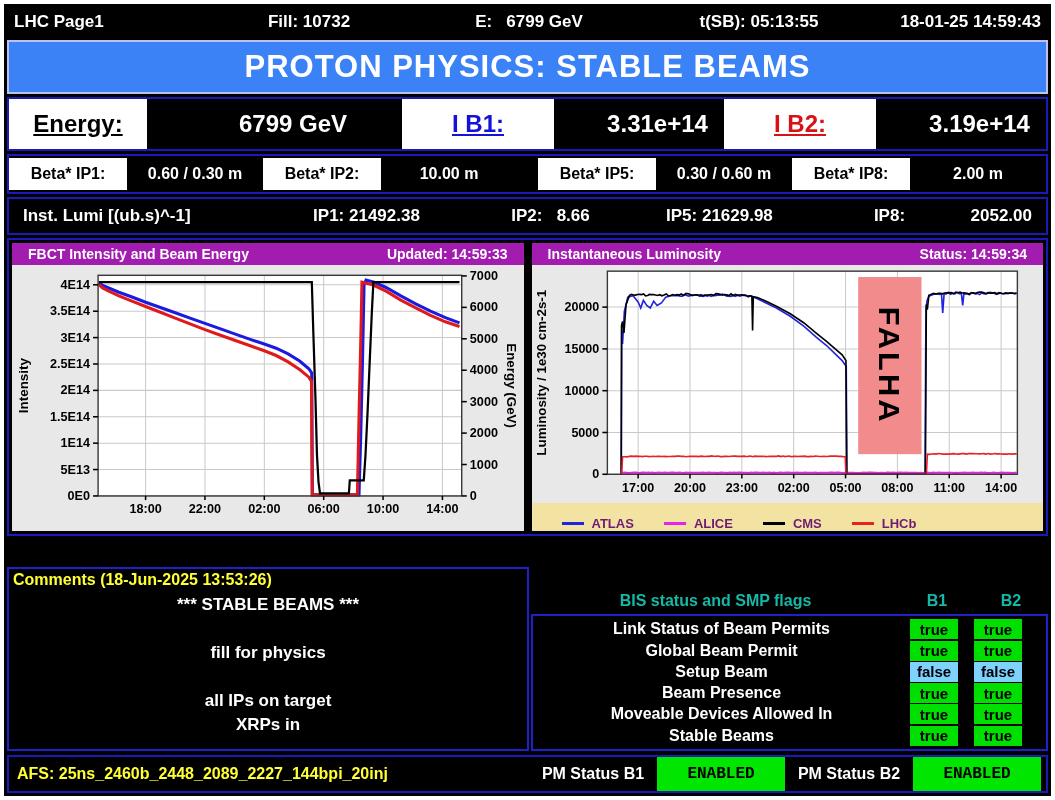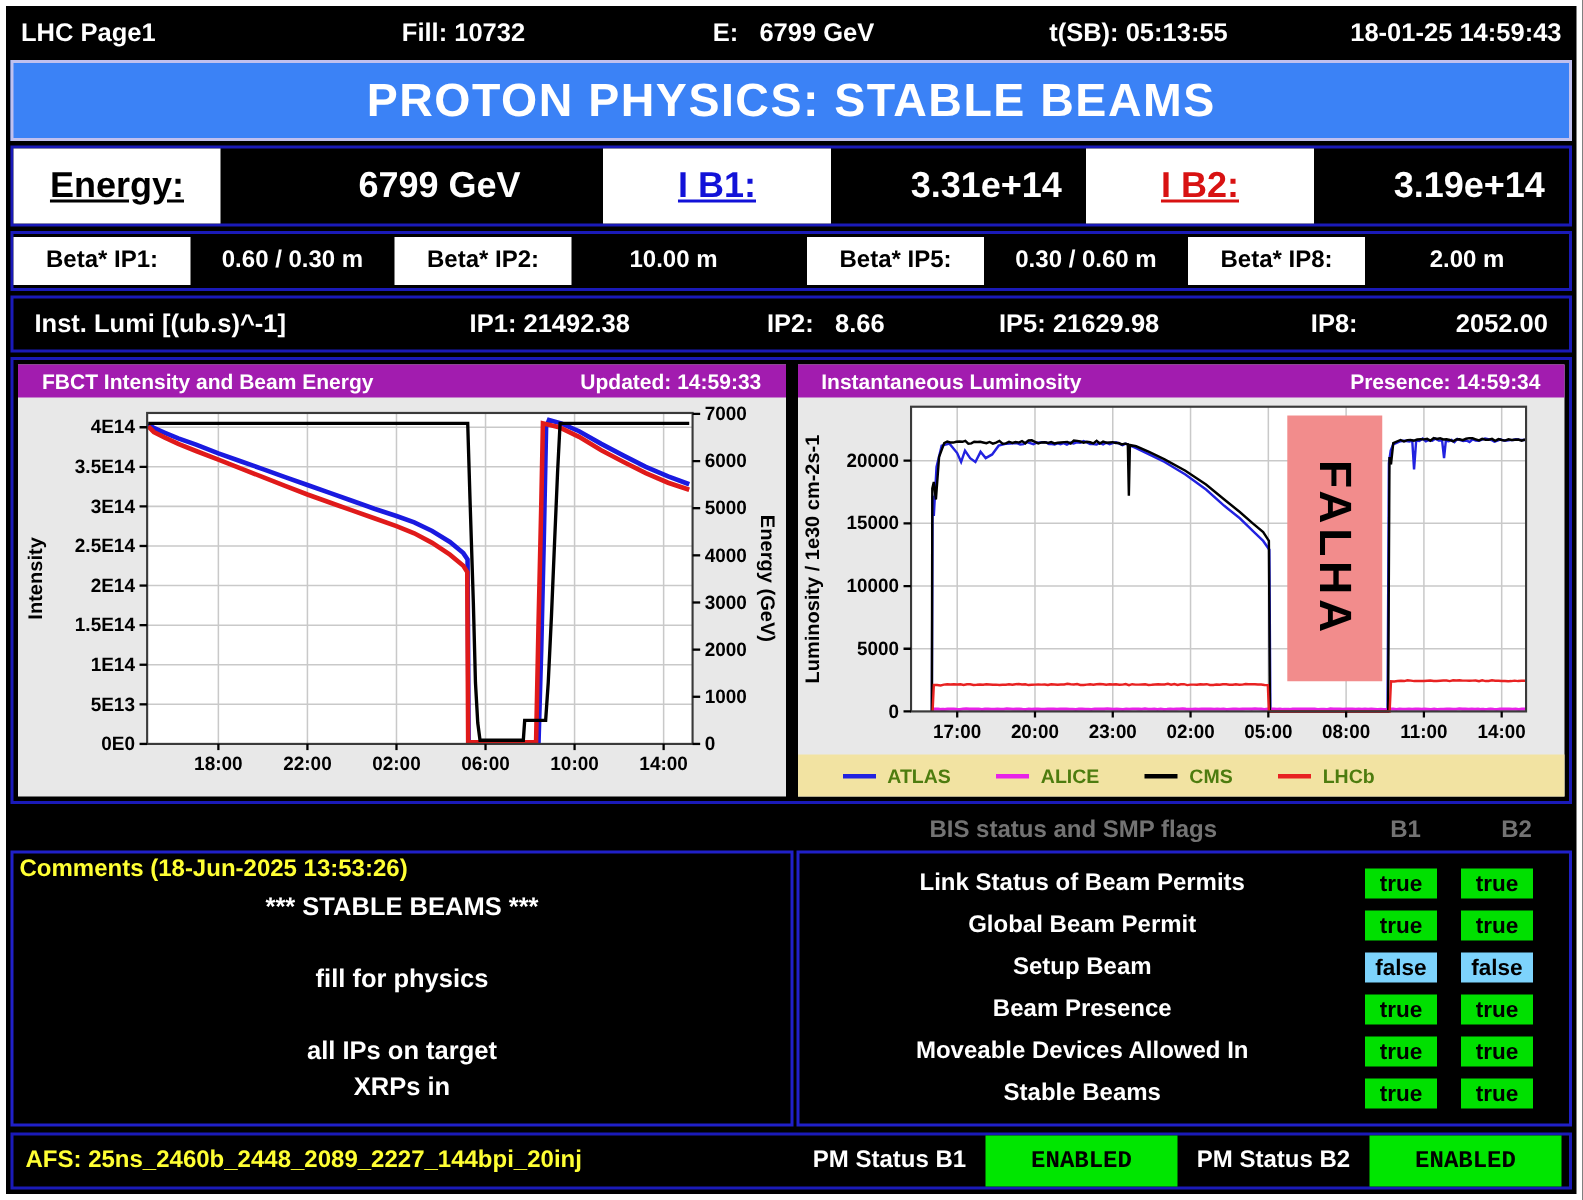--- a/index.html
+++ b/index.html
@@ -34,33 +34,33 @@
   .lumi-label{width:300px;}
   .lumi-item{display:flex;white-space:pre;}
   .li-1{width:205px;} .li-2{width:160px;} .li-5{width:215px;} .li-8{flex:1;text-align:center;justify-content:flex-end;gap:28px;}
   
   .charts-row{height:288px;margin:0 3px;border:2px solid #1a1ab8;display:flex;gap:8px;padding:3px;background:#000;}
   .chart-panel{flex:1;background:#e8e8e8;display:flex;flex-direction:column;min-width:0;}
   .chart-header{height:22px;background:#a21caf;color:#fff;font-size:14px;display:flex;justify-content:space-between;align-items:center;padding:0 16px;flex:0 0 22px;}
   .chart-svg{width:100%;flex:1;display:block;}
   svg{font-family:"Liberation Sans","DejaVu Sans",sans-serif;font-weight:bold;}
   svg text{fill:#000;}
-  .legend{height:28px;flex:0 0 28px;background:#f2e3a2;display:flex;align-items:center;gap:30px;padding-left:30px;font-size:13px;color:#4d7c0f;}
+  .legend{height:28px;flex:0 0 28px;background:#f2e3a2;display:flex;align-items:flex-end;gap:30px;padding-left:30px;font-size:13px;color:#701a75;}
   .legend-item{display:flex;align-items:center;gap:8px;}
   .dash{width:22px;height:3px;display:inline-block;}
   .dash-atlas{background:#2222e0;} .dash-alice{background:#e822e8;} .dash-cms{background:#000;} .dash-lhcb{background:#e82222;}
   
   .status-row{flex:1;display:flex;margin:4px 3px 0 3px;min-height:0;}
   .left-col{width:522px;display:flex;flex-direction:column;}
   .spacer{height:27px;}
   .comments-box{flex:1;border:2px solid #2020c8;background:#000;}
   .comments-title{color:#ffff33;font-size:16px;padding:2px 4px 4px 4px;}
   .comment-line{color:#fff;text-align:center;font-size:17px;min-height:24px;line-height:24px;}
   .right-col{flex:1;display:flex;flex-direction:column;margin-left:2px;}
-  .bis-header{height:27px;display:flex;align-items:center;color:#737373;font-size:16px;}
+  .bis-header{height:27px;display:flex;align-items:center;color:#14b8a6;font-size:16px;margin-top:47px;}
   .bis-header-title{flex:1;text-align:center;}
   .bis-h-col{width:74px;text-align:center;}
   .bis-box{flex:1;border:2px solid #2020c8;background:#000;display:flex;flex-direction:column;justify-content:space-evenly;padding:2px 0;}
   .bis-row{display:flex;align-items:center;}
   .bis-label{flex:1;text-align:center;color:#fff;font-size:16px;}
   .flag{width:48px;height:20px;margin-right:16px;display:flex;align-items:center;justify-content:center;color:#000;font-size:15px;}
   .flag-b2{margin-right:24px;}
   .flag-true{background:#00e000;}
   .flag-false{background:#7dd3fc;}
   
@@ -188,21 +188,21 @@
           <text x="452" y="197.51566951566952" text-anchor="start" font-size="12.5">1000</text>
           <line x1="444" y1="224" x2="449" y2="224" stroke="#000" stroke-width="1.5"></line>
           <text x="452" y="228" text-anchor="start" font-size="12.5">0</text>
           <text x="16" y="117" transform="rotate(-90 16 117)" text-anchor="middle" font-size="13">Intensity</text>
           <text x="489" y="117" transform="rotate(90 489 117)" text-anchor="middle" font-size="13">Energy (GeV)</text>
         </svg>
     </div>
     <div class="chart-panel">
       <div class="chart-header">
         <span>Instantaneous Luminosity</span>
-        <span>Presence: 14:59:34</span>
+        <span>Status: 14:59:34</span>
       </div>
       <svg id="chart-right" class="chart-svg" preserveAspectRatio="none" viewBox="0 0 509 232">
           <rect x="75" y="6" width="408" height="198" fill="#ffffff"></rect>
           <line x1="105.61720067453625" y1="6" x2="105.61720067453625" y2="204" stroke="#c9c9c9" stroke-width="1"></line>
           <line x1="157.2192242833052" y1="6" x2="157.2192242833052" y2="204" stroke="#c9c9c9" stroke-width="1"></line>
           <line x1="208.82124789207418" y1="6" x2="208.82124789207418" y2="204" stroke="#c9c9c9" stroke-width="1"></line>
           <line x1="260.42327150084316" y1="6" x2="260.42327150084316" y2="204" stroke="#c9c9c9" stroke-width="1"></line>
           <line x1="312.02529510961216" y1="6" x2="312.02529510961216" y2="204" stroke="#c9c9c9" stroke-width="1"></line>
           <line x1="363.62731871838116" y1="6" x2="363.62731871838116" y2="204" stroke="#c9c9c9" stroke-width="1"></line>
           <line x1="415.22934232715016" y1="6" x2="415.22934232715016" y2="204" stroke="#c9c9c9" stroke-width="1"></line>

